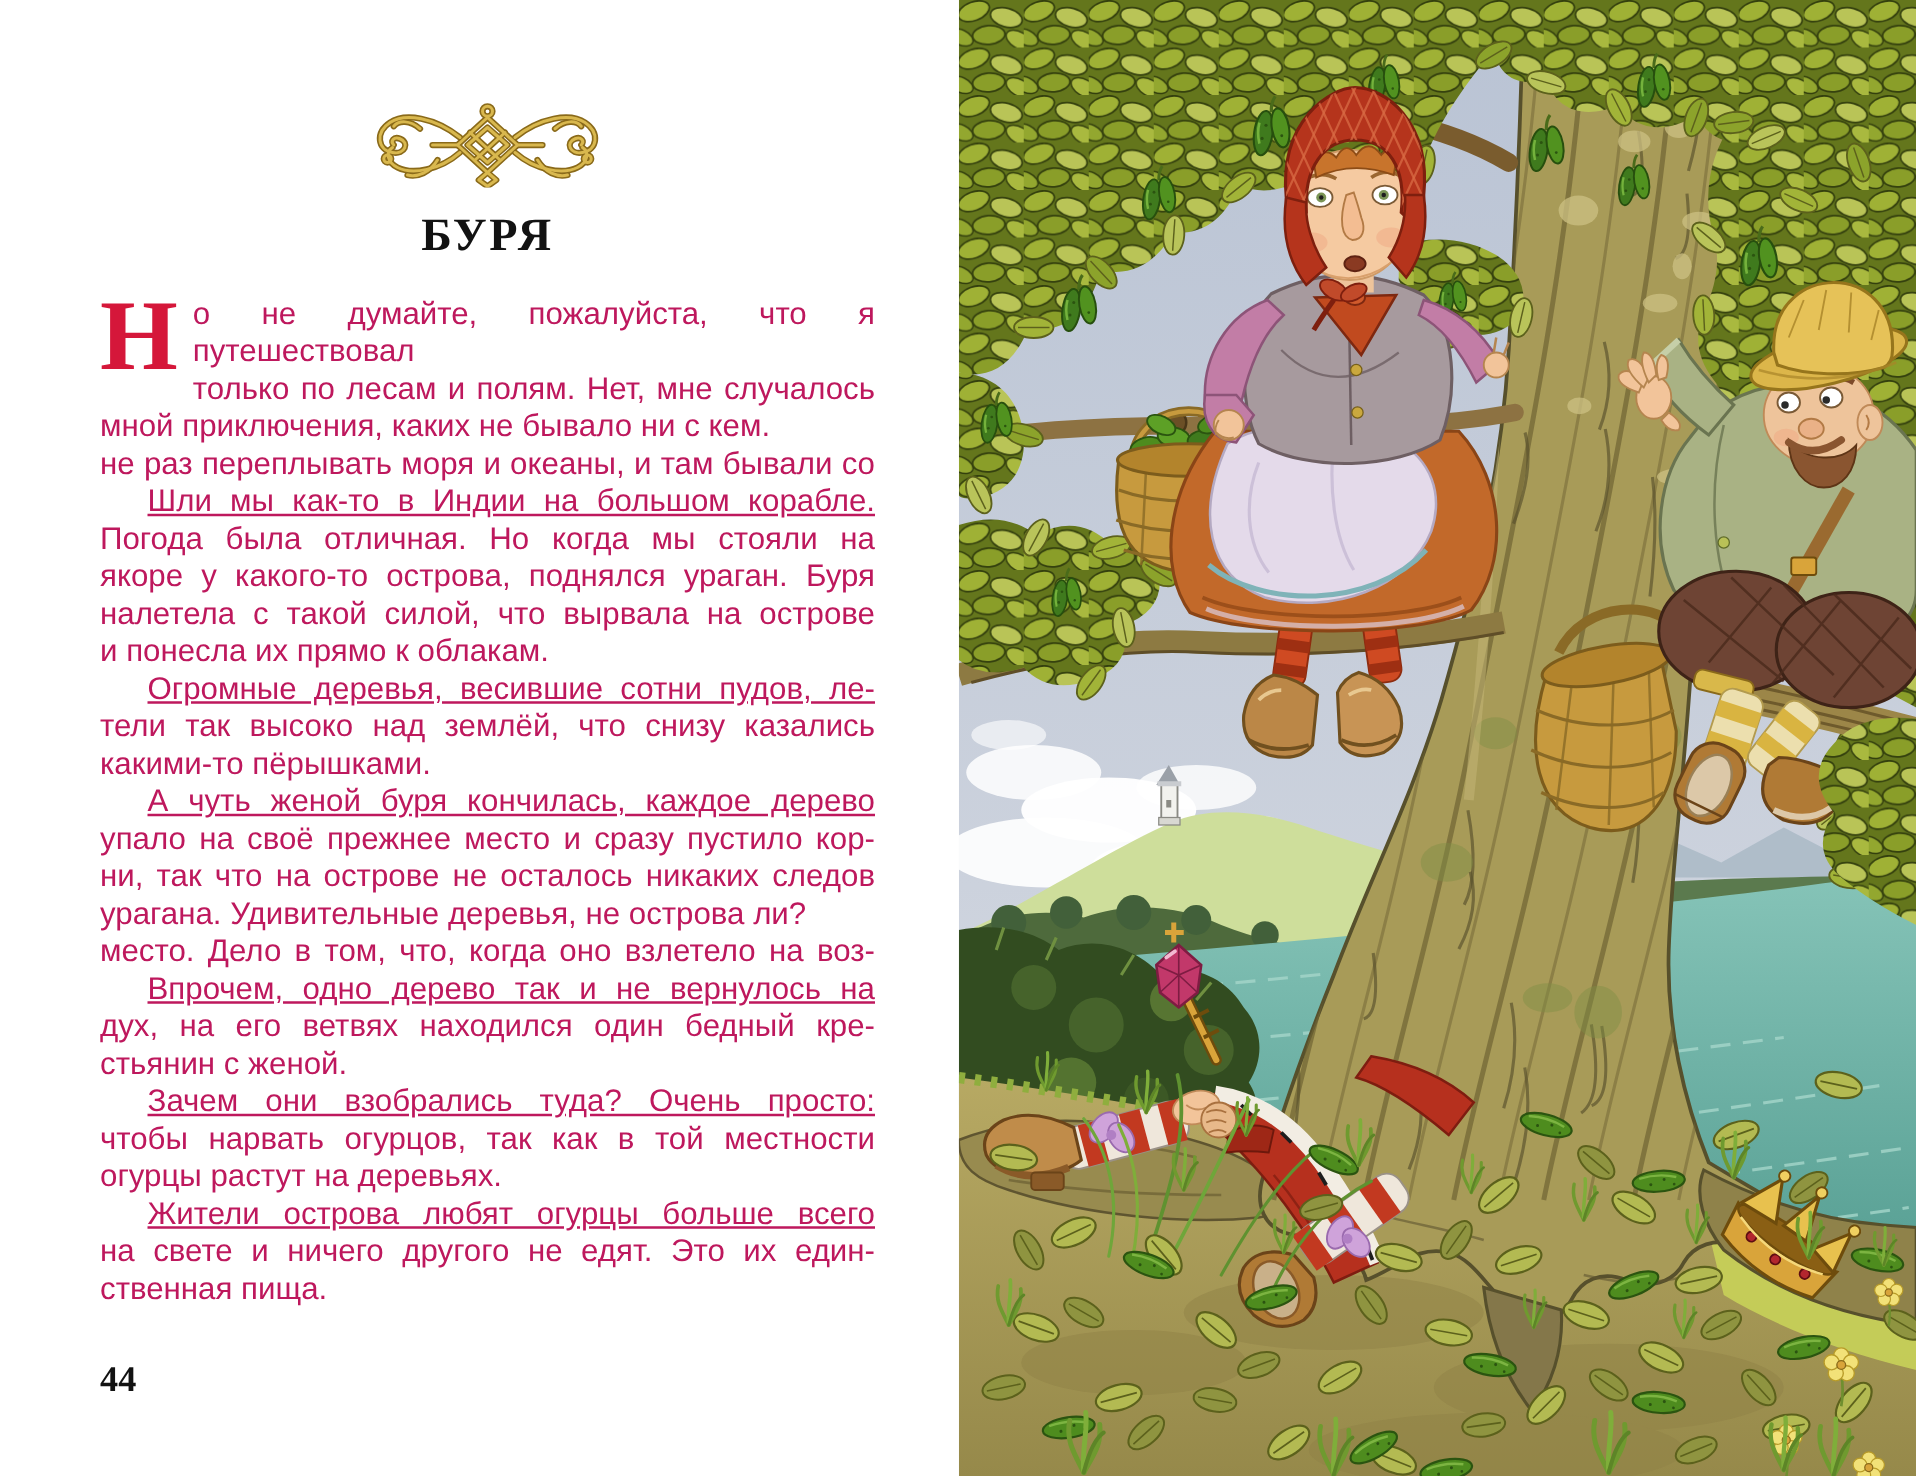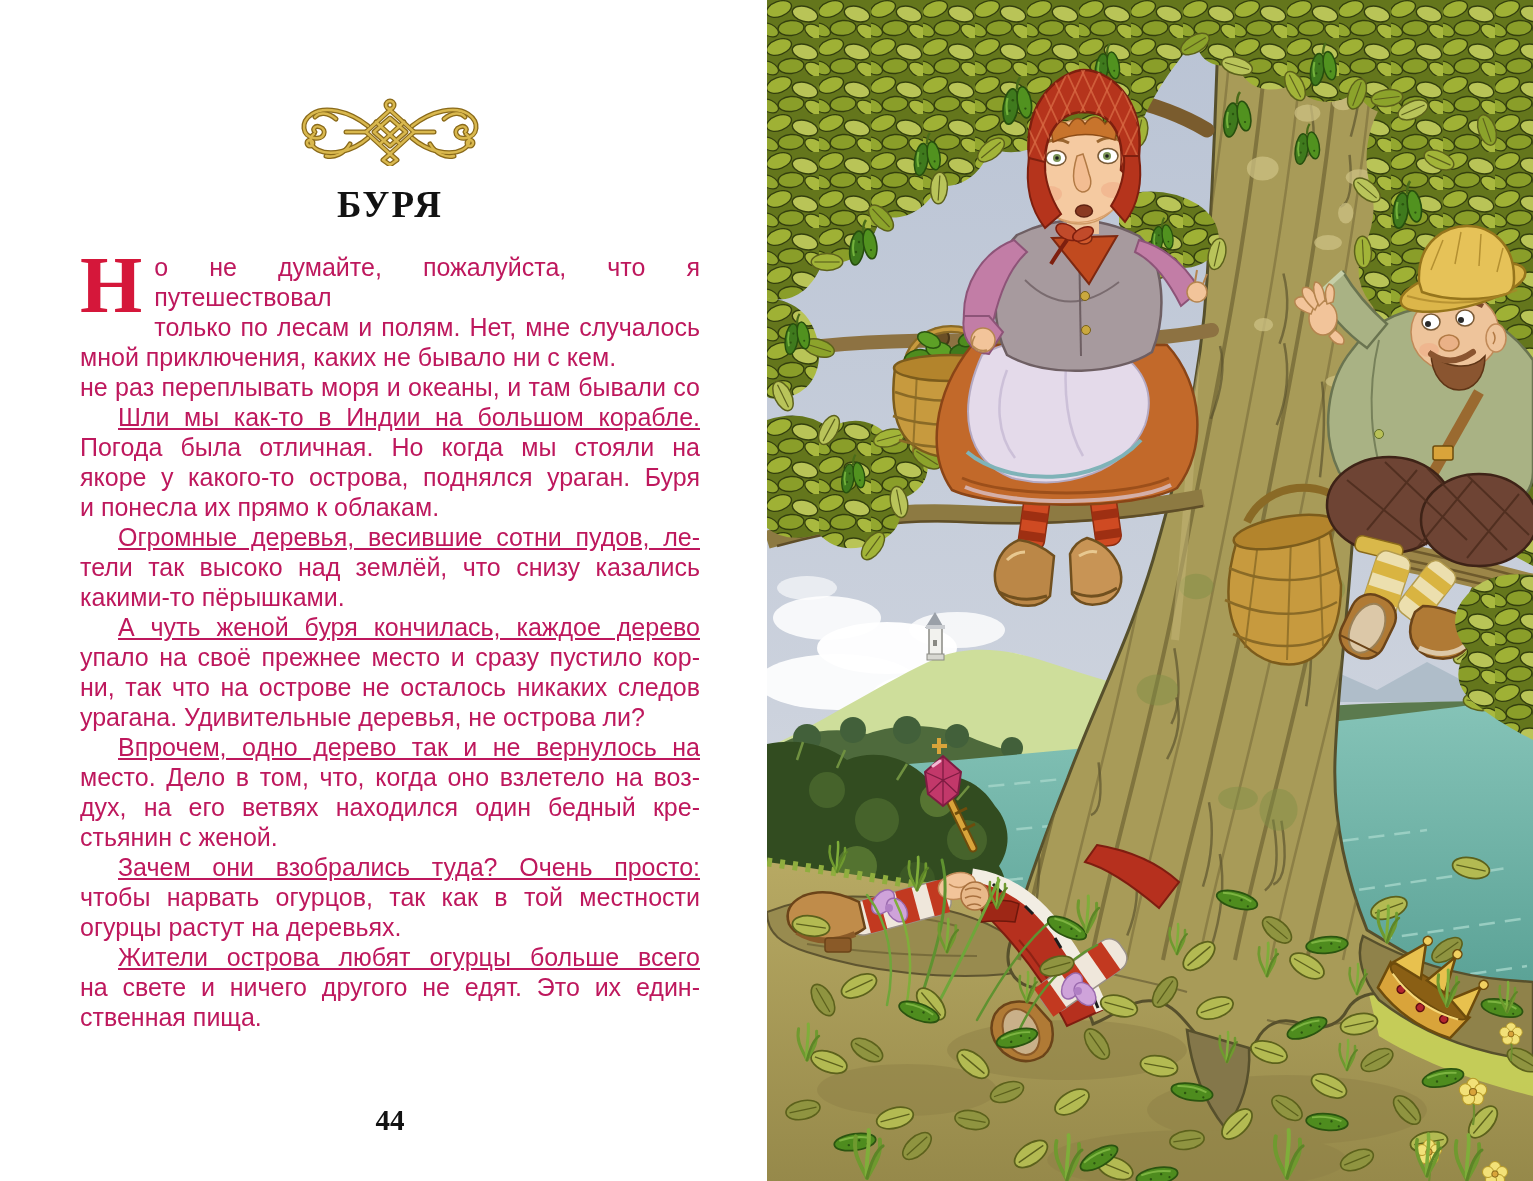--- a/index.html
+++ b/index.html
@@ -1,28 +1,28 @@
 <!DOCTYPE html>
 <html><head>
 <meta charset="utf-8">
 <style>
   html,body{margin:0;padding:0;background:#777;}
   .book{width:1533px;height:1181px;display:flex;background:#ffffff;overflow:hidden;position:relative;font-family:"Liberation Sans",sans-serif;}
   .page-left{position:relative;width:767px;height:1181px;background:#ffffff;flex:none;}
-  .content{position:absolute;left:80px;top:16px;width:620px;}
+  .content{position:absolute;left:80px;top:0;width:620px;}
   .ornament{display:block;margin:82px auto 0 auto;}
   .title{margin:18px 0 0 0;font-family:"Liberation Serif",serif;font-weight:bold;font-size:37px;line-height:42px;text-align:center;letter-spacing:2px;color:#121212;}
   .bodytext{margin-top:26px;color:#161616;}
   .para{position:relative;}
   .para::after{content:"";display:block;clear:both;}
   .line{font-size:25px;line-height:30px;text-align:justify;text-align-last:justify;white-space:normal;color:#be185d;}
   .line.last{text-align:left;text-align-last:left;}
   .line.indent{text-indent:38px;text-decoration:underline;}
   .dropcap{float:left;font-family:"Liberation Serif",serif;font-weight:bold;font-size:80px;line-height:62px;height:60px;color:#d5173a;margin:2px 12px 0 0;}
-  .pagenum{position:absolute;top:1088px;left:0;width:100%;text-align:center;font-family:"Liberation Serif",serif;font-weight:bold;font-size:29px;color:#121212;}
+  .pagenum{position:absolute;top:1088px;left:0;width:100%;font-family:"Liberation Serif",serif;font-weight:bold;font-size:29px;color:#121212;}
   .page-right{position:relative;width:766px;height:1181px;flex:none;overflow:hidden;}
   #illo{display:block;}
 </style>
 </head>
 <body>
 
 <div class="book">
   <div class="page-left">
     <div class="content">
       <svg class="ornament" width="200" height="68" viewBox="0 0 200 68">
@@ -55,36 +55,37 @@
             <span class="dropcap">Н</span>
             <div class="line">о не думайте, пожалуйста, что я путешествовал</div>
             <div class="line">только по лесам и полям. Нет, мне случалось</div>
             <div class="line last">мной приключения, каких не бывало ни с кем.</div>
             <div class="line">не раз переплывать моря и океаны, и там бывали со</div>
           </div>
           <div class="para">
             <div class="line indent">Шли мы как-то в Индии на большом корабле.</div>
             <div class="line">Погода была отличная. Но когда мы стояли на</div>
             <div class="line">якоре у какого-то острова, поднялся ураган. Буря</div>
+            <div class="line">налетела с такой силой, что вырвала на острове</div>
             <div class="line last">и понесла их прямо к облакам.</div>
           </div>
           <div class="para">
             <div class="line indent">Огромные деревья, весившие сотни пудов, ле-</div>
             <div class="line">тели так высоко над землёй, что снизу казались</div>
             <div class="line last">какими-то пёрышками.</div>
           </div>
           <div class="para">
             <div class="line indent">А чуть женой буря кончилась, каждое дерево</div>
             <div class="line">упало на своё прежнее место и сразу пустило кор-</div>
             <div class="line">ни, так что на острове не осталось никаких следов</div>
             <div class="line last">урагана. Удивительные деревья, не острова ли?</div>
           </div>
           <div class="para">
+            <div class="line">место. Дело в том, что, когда оно взлетело на воз-</div>
             <div class="line indent">Впрочем, одно дерево так и не вернулось на</div>
-            <div class="line">место. Дело в том, что, когда оно взлетело на воз-</div>
             <div class="line">дух, на его ветвях находился один бедный кре-</div>
             <div class="line last">стьянин с женой.</div>
           </div>
           <div class="para">
             <div class="line indent">Зачем они взобрались туда? Очень просто:</div>
             <div class="line">чтобы нарвать огурцов, так как в той местности</div>
             <div class="line last">огурцы растут на деревьях.</div>
           </div>
           <div class="para">
             <div class="line indent">Жители острова любят огурцы больше всего</div>

